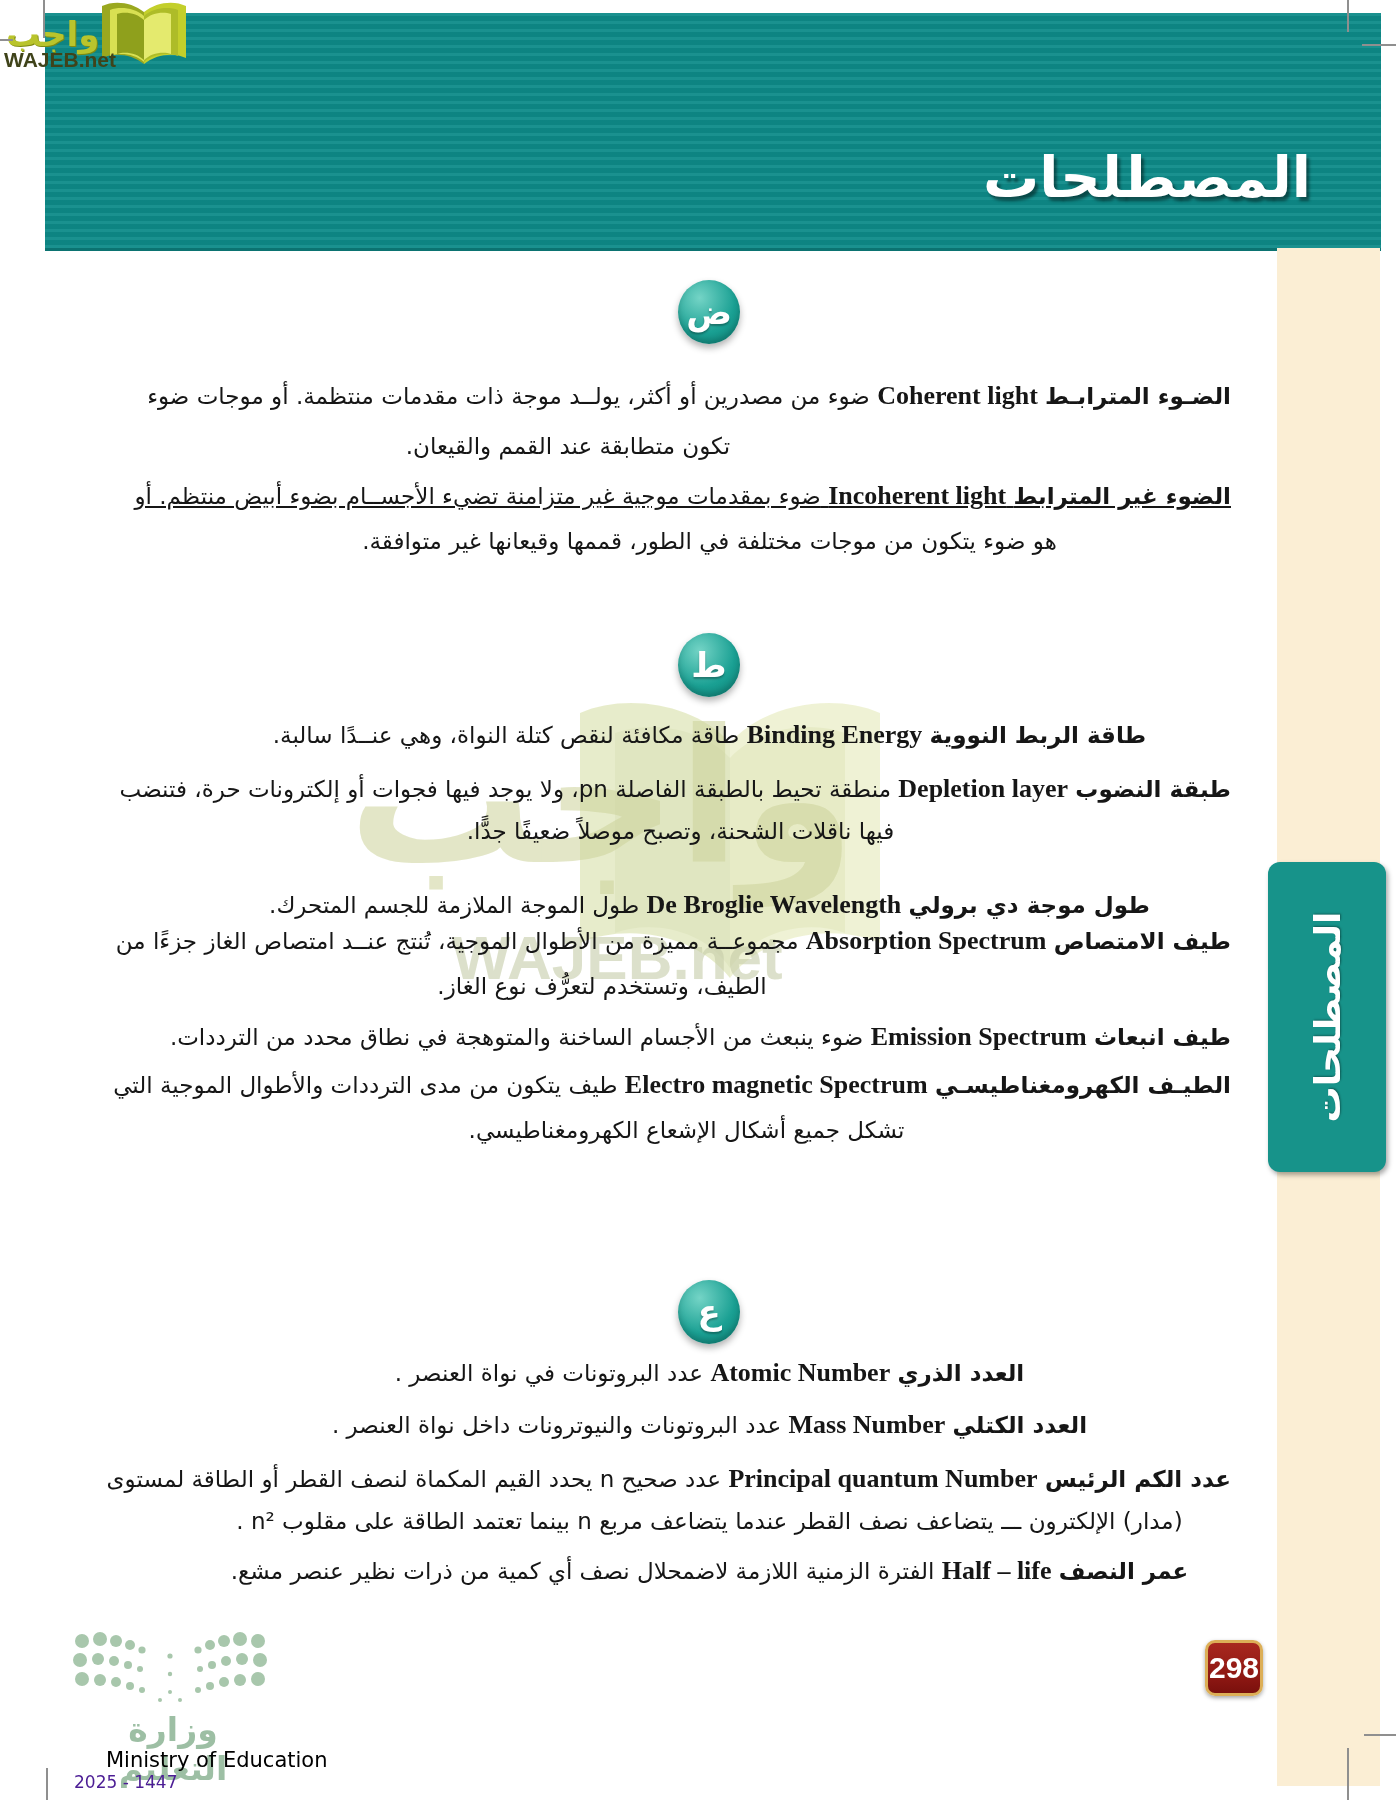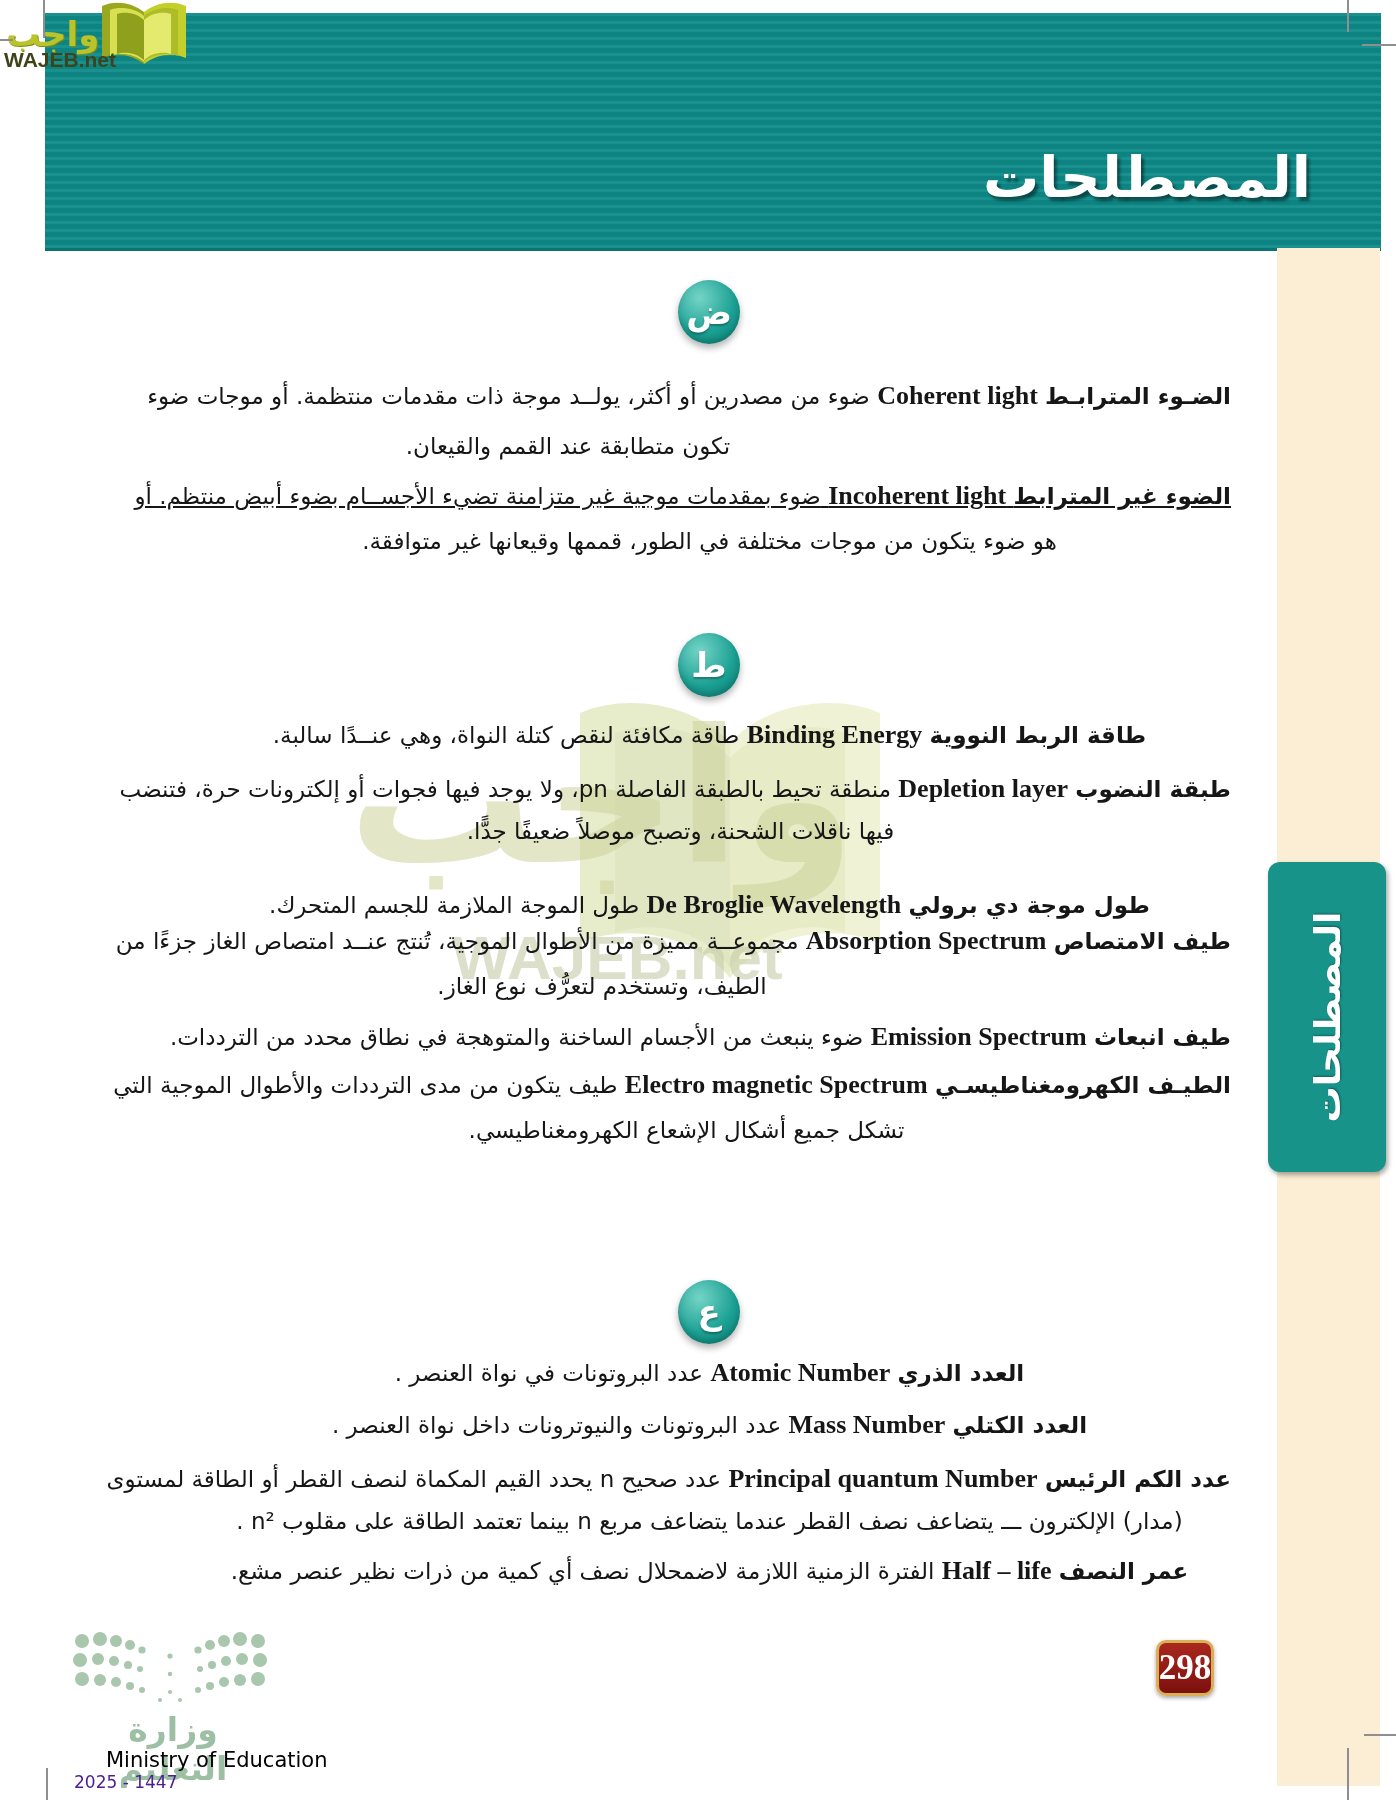--- a/index.html
+++ b/index.html
@@ -51,24 +51,24 @@
         font-family:"Liberation Sans",sans-serif;}
   .wm-book{left:545px;top:688px;opacity:.45;}
 
   
   .moe{position:absolute;left:70px;top:1632px;width:260px;}
   .moe .ar{position:absolute;left:8px;top:78px;font-size:33px;font-weight:bold;color:#9dbfa4;direction:rtl;
         letter-spacing:2px;width:190px;text-align:center;}
   .moe .en{position:absolute;left:4px;top:116px;font-size:21px;color:#000000;white-space:nowrap;margin-left:32px;}
   .moe .yr{position:absolute;left:4px;top:140px;font-size:17px;color:#4c1d95;}
 
-  .page-num{position:absolute;left:1156px;top:1640px;width:52px;height:50px;border-radius:10px;
+  .page-num{position:absolute;left:1205px;top:1640px;width:52px;height:50px;border-radius:10px;
         background:linear-gradient(180deg,#a8281f,#8c1712 70%,#7a100d);
-        border:3px solid #dcaf57;color:#ffffff;font-weight:bold;font-size:35px;
-        font-family:Liberation Serif, serif;display:flex;align-items:center;justify-content:center;
+        border:3px solid #dcaf57;color:#ffffff;font-weight:bold;font-size:30px;
+        font-family:Liberation Sans, sans-serif;display:flex;align-items:center;justify-content:center;
         box-shadow:0 2px 4px rgba(0,0,0,.35);}
 
   
   .mark{position:absolute;background:#8f8f8f;}
 </style>
 </head>
 <body>
 
 <div id="page">
 

